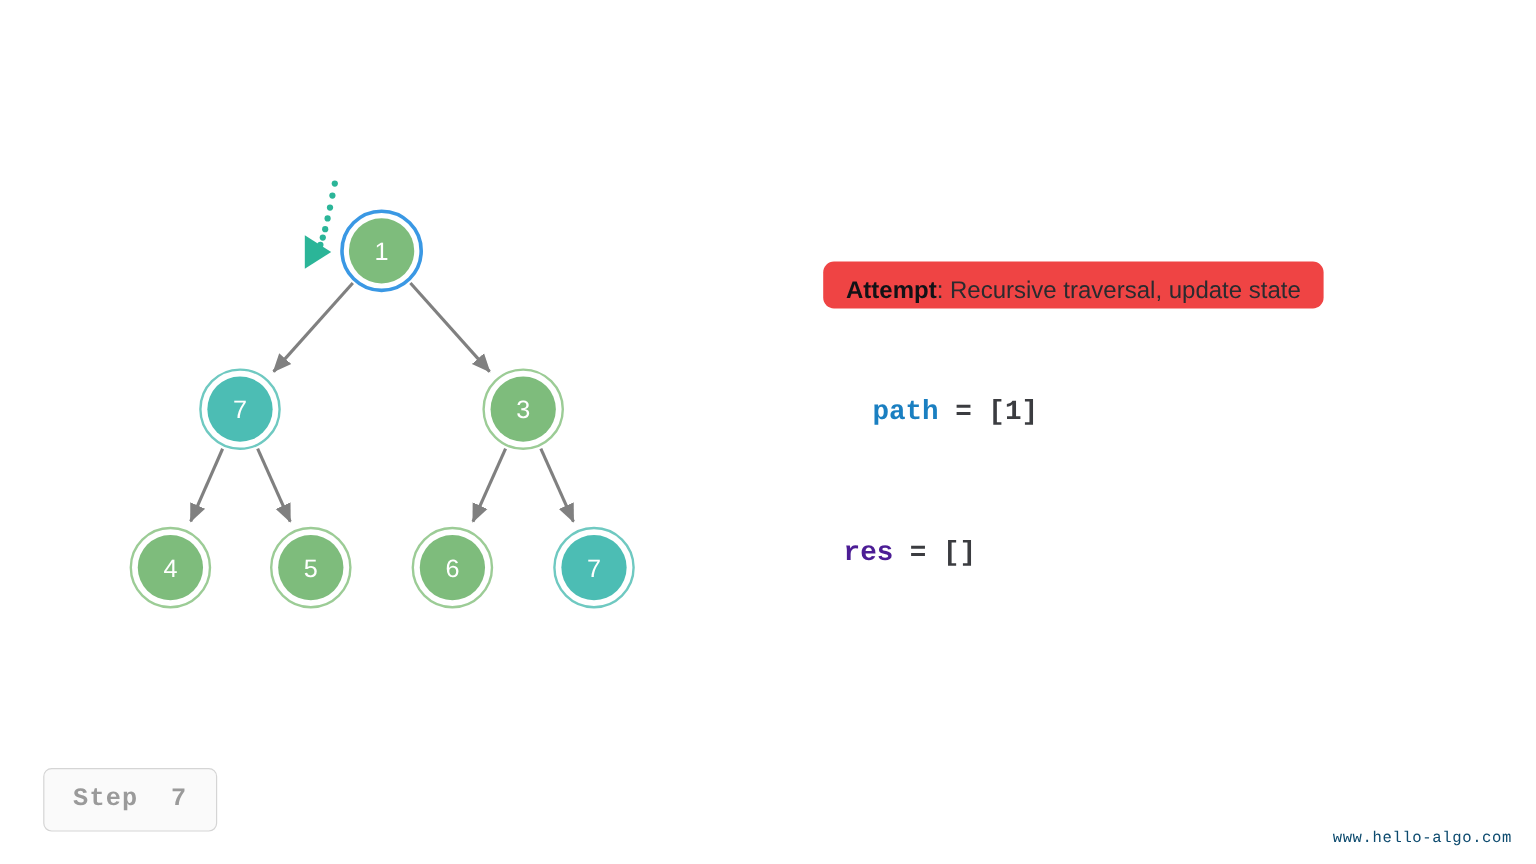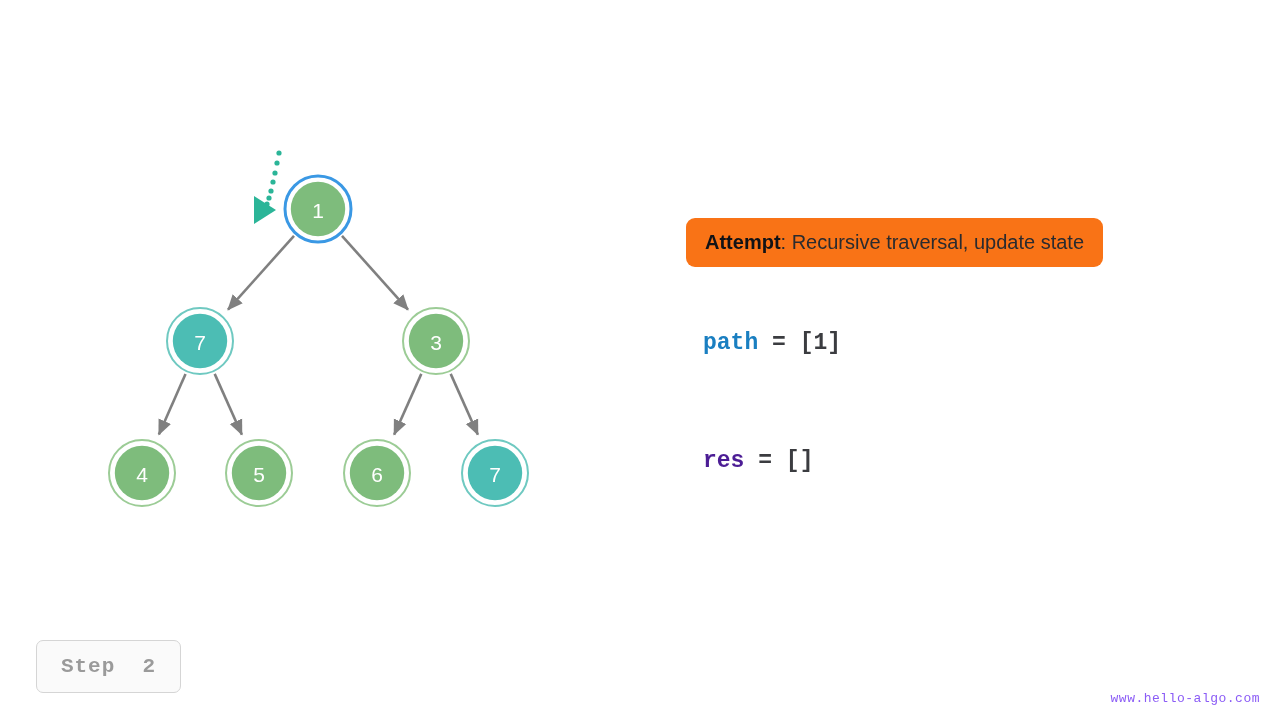--- a/index.html
+++ b/index.html
@@ -45,23 +45,23 @@
     width: 560px;
   }
   .info-line {
     font-size: 20px;
     color: #1f2024;
     line-height: 1;
     white-space: nowrap;
   }
   #attempt-row {
     display: inline-block;
-    background: #f97316;
+    background: #ef4444;
     border-radius: 9px;
-    padding: 14px 19px 15px 19px;
+    padding: 14px 19px 5px 19px;
   }
   #backtrack-row {
     padding: 14px 19px 0 19px;
   }
   .info-key {
     font-weight: bold;
     color: #111216;
   }
   .info-rest {
     font-weight: normal;
@@ -78,21 +78,21 @@
   #path-row {
     position: absolute;
     left: 703px;
     top: 332px;
   }
   #res-row {
     position: absolute;
     left: 703px;
     top: 450px;
   }
-  .var-name-path { color: #1a7fc1; }
+  .var-name-path { color: #1a7fc1; margin-left: 24px; }
   .var-name-res  { color: #4c1d95; }
   .var-value     { color: #3b3c40; }
 
   
   #step-badge {
     position: absolute;
     left: 36px;
     top: 640px;
     width: 145px;
     height: 53px;
@@ -113,21 +113,21 @@
     white-space: pre;
   }
 
   
   #watermark {
     position: absolute;
     right: 20px;
     bottom: 14px;
     font-family: "Liberation Mono", monospace;
     font-size: 13px;
-    color: #8b5cf6;
+    color: #0c4a6e;
     letter-spacing: 0.5px;
   }
 </style>
 </head>
 <body>
 
 <div id="stage">
 
   <div id="tree-panel">
     <svg id="tree-svg" width="660" height="720" viewBox="0 0 660 720">
@@ -208,18 +208,18 @@
     <div class="info-line">
       <span id="attempt-row"><span class="info-key">Attempt</span><span class="info-rest">: Recursive traversal, update state</span></span>
     </div>
   </div>
 
   <div class="var-row" id="path-row"><span class="var-name-path">path</span><span class="var-value"> = </span><span class="var-value">[1]</span></div>
 
   <div class="var-row" id="res-row"><span class="var-name-res">res</span><span class="var-value"> = </span><span class="var-value">[]</span></div>
 
   <div id="step-badge">
-    <span id="step-badge-label">Step  2</span>
+    <span id="step-badge-label">Step  7</span>
   </div>
 
   <div id="watermark">www.hello-algo.com</div>
 
 </div>
 
 </body></html>

